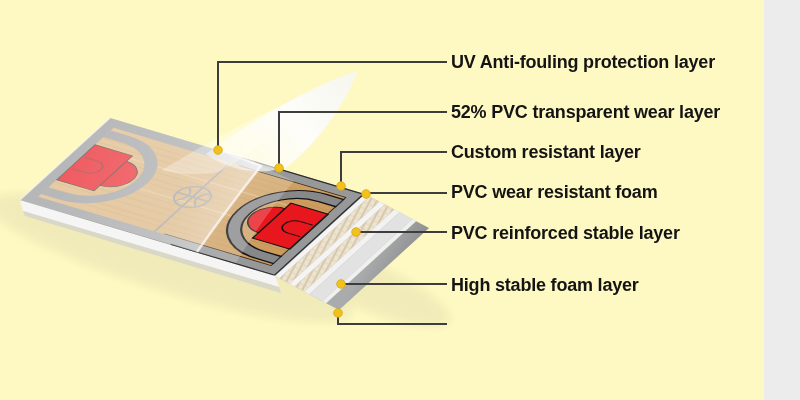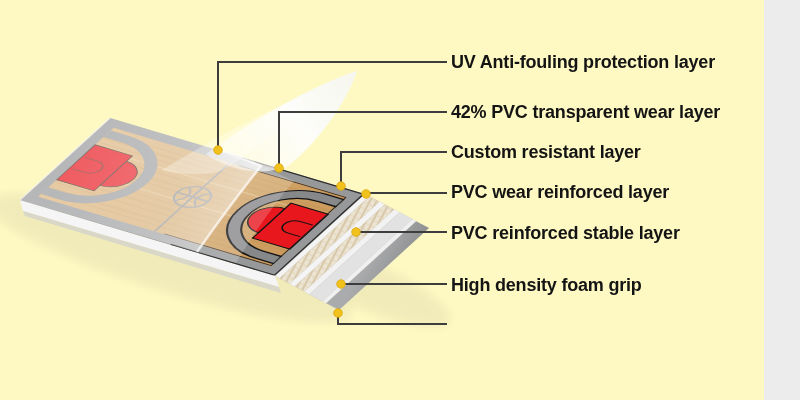--- a/index.html
+++ b/index.html
@@ -122,18 +122,18 @@
     <circle cx="279" cy="168" r="4.3" fill="#f2c21c"></circle>
     <circle cx="341" cy="186" r="4.3" fill="#f2c21c"></circle>
     <circle cx="366" cy="194" r="4.3" fill="#f2c21c"></circle>
     <circle cx="356" cy="232" r="4.3" fill="#f2c21c"></circle>
     <circle cx="341" cy="284" r="4.3" fill="#f2c21c"></circle>
     <circle cx="338" cy="313" r="4.3" fill="#f2c21c"></circle>
   </g>
 </svg>
 
   <div class="label" style="top:62px">UV Anti-fouling protection layer</div>
-  <div class="label" style="top:112px">42% PVC transparent wear layer</div>
+  <div class="label" style="top:112px">52% PVC transparent wear layer</div>
   <div class="label" style="top:152px">Custom resistant layer</div>
-  <div class="label" style="top:192px">PVC wear reinforced layer</div>
+  <div class="label" style="top:192px">PVC wear resistant foam</div>
   <div class="label" style="top:233px">PVC reinforced stable layer</div>
-  <div class="label" style="top:285px">High density foam grip</div>
+  <div class="label" style="top:285px">High stable foam layer</div>
 </div>
 
 </body></html>

